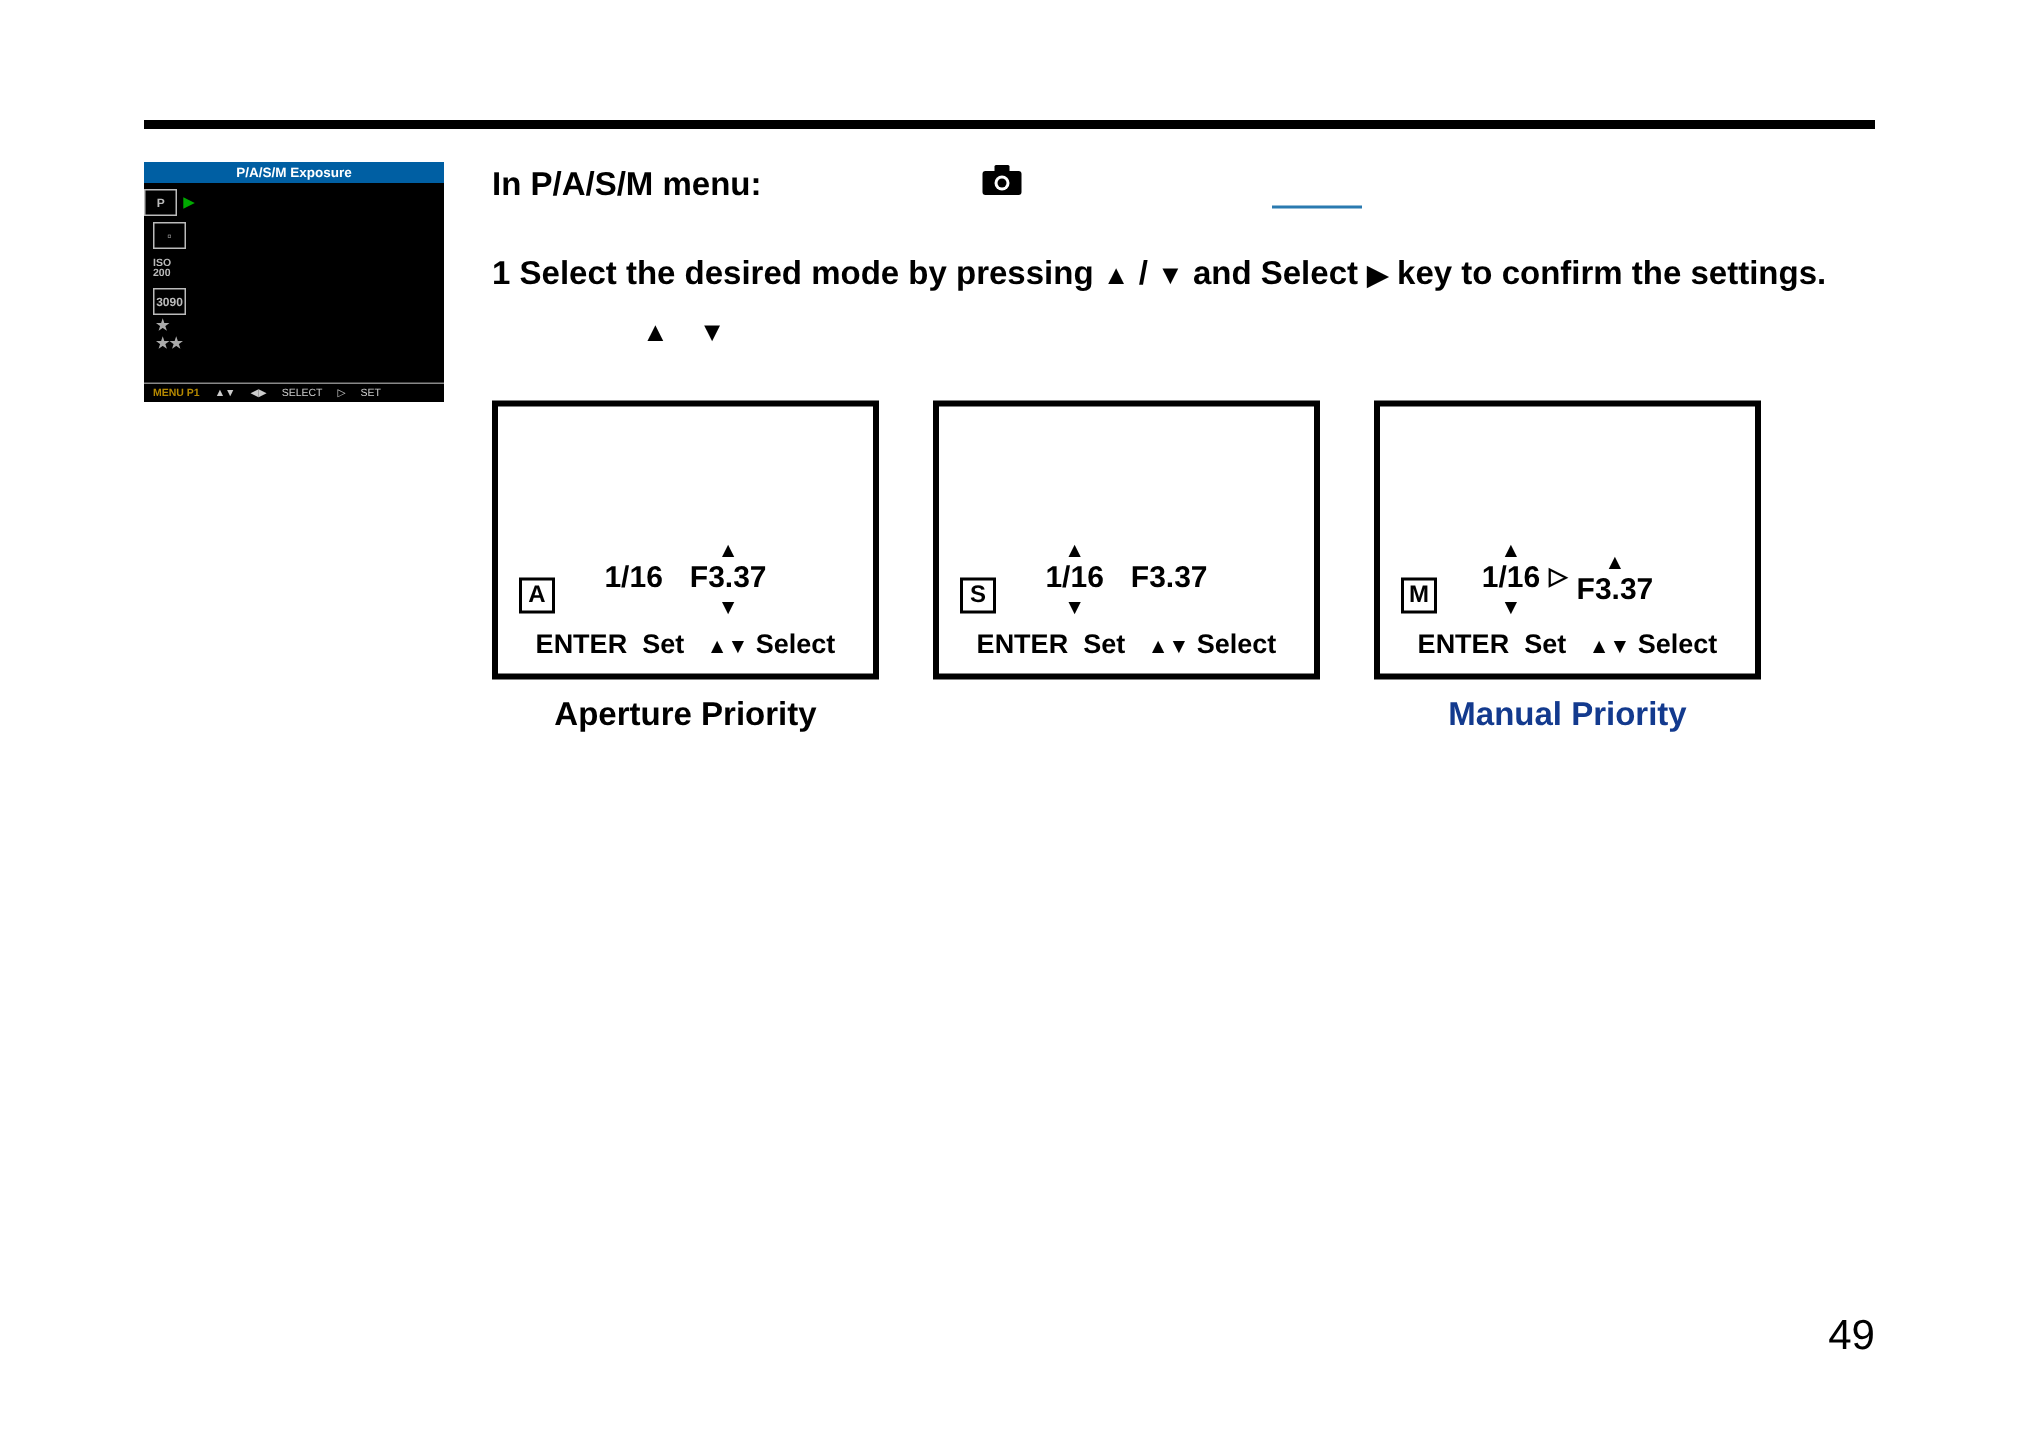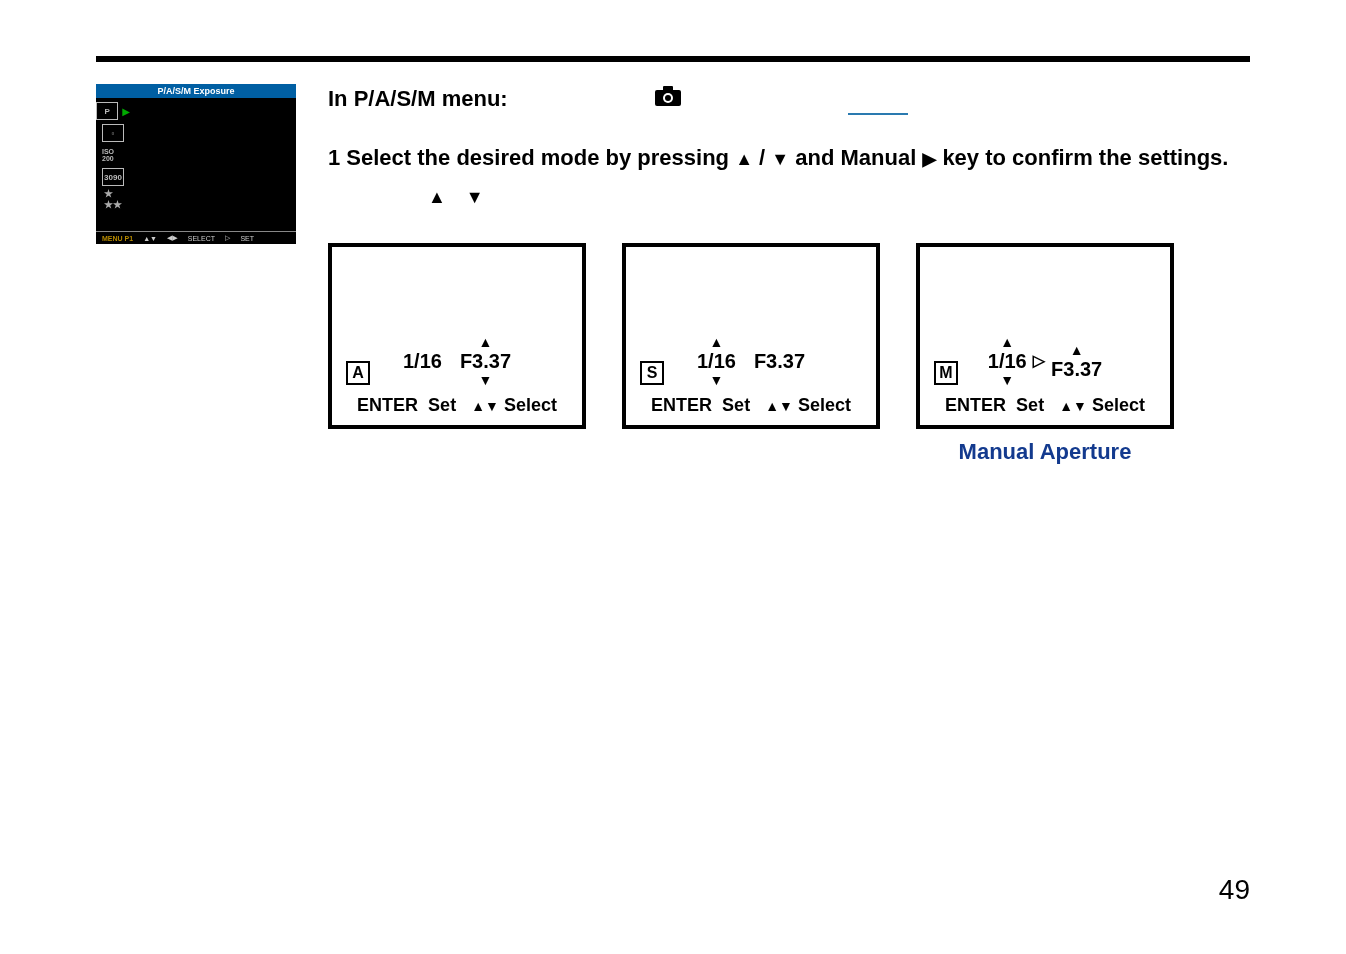--- a/index.html
+++ b/index.html
@@ -9,21 +9,21 @@
     width: 1346px;
     height: 954px;
     background: #fff;
     font-family: Arial, Helvetica, sans-serif;
     color: #000;
   }
   .page {
     position: relative;
     width: 1346px;
     height: 954px;
-    padding: 56px 96px 60px 96px;
+    padding: 80px 96px 60px 96px;
   }
   .top-rule {
     border-top: 6px solid #000;
     width: 100%;
     margin-bottom: 22px;
   }
   .content-row {
     display: flex;
     align-items: flex-start;
     gap: 32px;
@@ -216,21 +216,21 @@
         </span>
         <span class="blue-under"></span>
       </div>
 
 
       <div class="line" style="margin-bottom:12px;">
         <span>1 Select the desired mode by pressing </span>
         <span class="tri">▲</span>
         <span> / </span>
         <span class="tri">▼</span>
-        <span> and Manual </span>
+        <span> and Select </span>
         <span class="tri">▶</span>
         <span> key to confirm the settings.</span>
       </div>
 
       <div class="arrows-row">
         <span>▲</span>&nbsp;&nbsp;&nbsp;
         <span>▼</span>
       </div>
 
       <div class="cards-row">
@@ -248,20 +248,21 @@
               </div>
             </div>
             <div class="mode-letter">A</div>
             <div class="hint">
               <span>ENTER</span>&nbsp;
               <span>Set</span>&nbsp;&nbsp;
               <span class="tri">▲</span><span class="tri">▼</span>
               <span>Select</span>
             </div>
           </div>
+          <div class="card-label">Aperture Priority</div>
         </div>
 
         <div class="card-wrap card-s">
           <div class="mode-card">
             <div class="readings">
               <div class="col">
                 <span class="t">▲</span>
                 <span>1/16</span>
                 <span class="t">▼</span>
               </div>
@@ -294,21 +295,21 @@
               </div>
             </div>
             <div class="mode-letter">M</div>
             <div class="hint">
               <span>ENTER</span>&nbsp;
               <span>Set</span>&nbsp;&nbsp;
               <span class="tri">▲</span><span class="tri">▼</span>
               <span>Select</span>
             </div>
           </div>
-          <div class="card-label">Manual Aperture</div>
+          <div class="card-label">Manual Priority</div>
         </div>
 
       </div>
     </div>
   </div>
 
   <div class="page-num">49</div>
 </div>
 
 </body></html>

